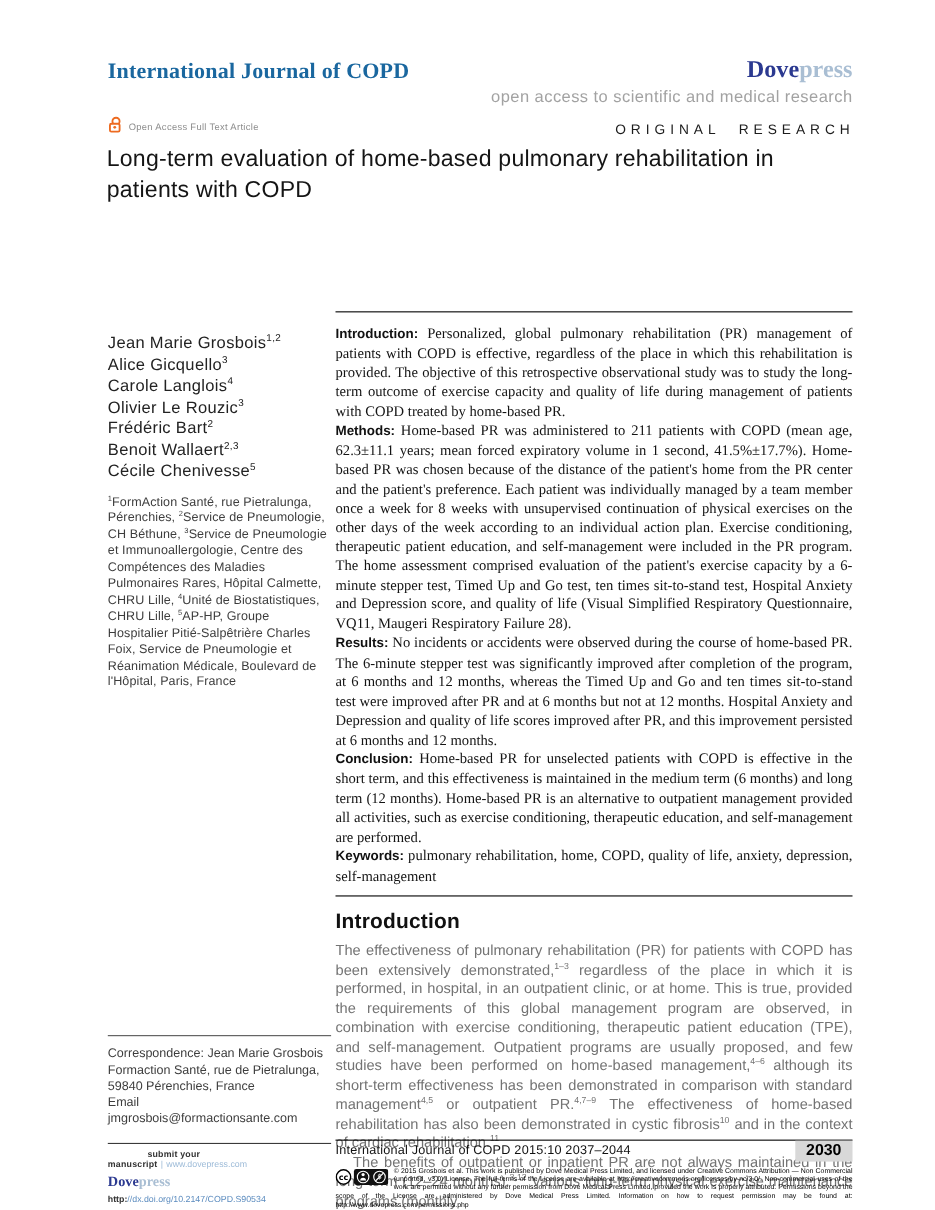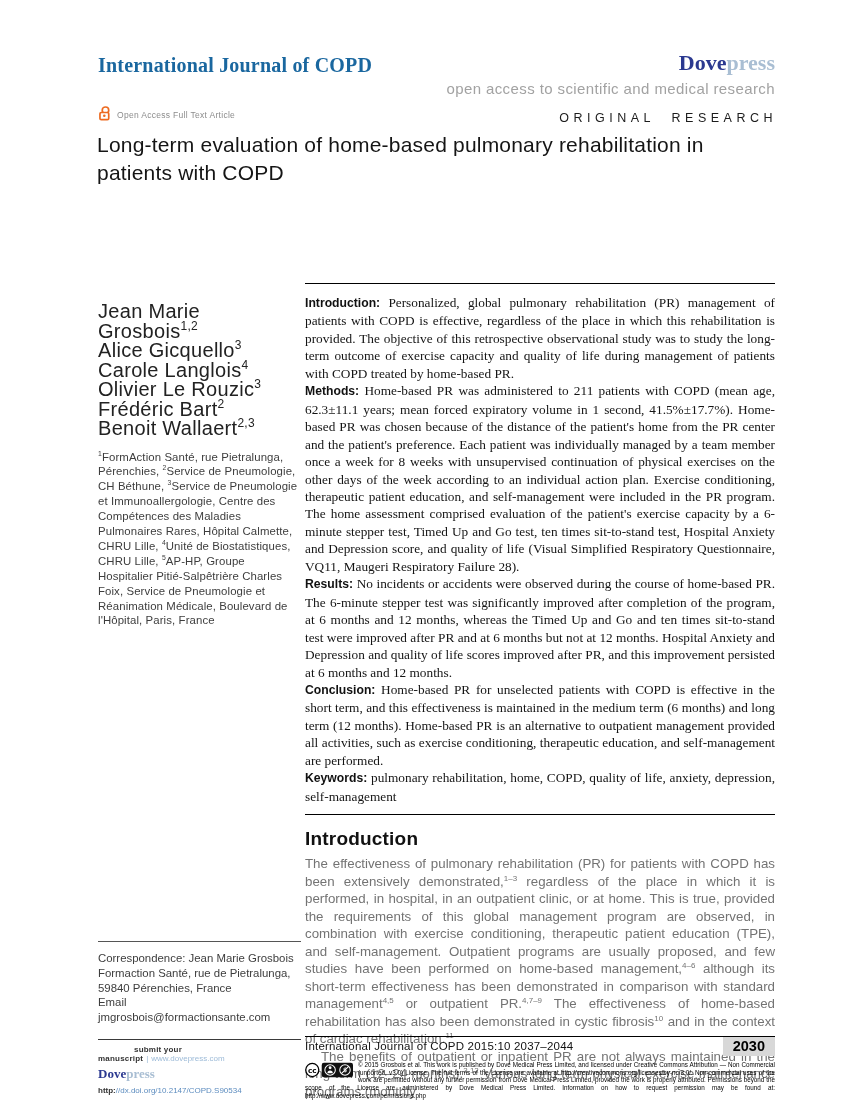--- a/index.html
+++ b/index.html
@@ -22,21 +22,21 @@
     font-size:8.5px; color:#8c8c8c; letter-spacing:0.3px; }
   .article-type { position:absolute; right:73px; top:111px; font-size:12.5px; letter-spacing:4.5px;
     word-spacing:9px; color:#1c1c1c; }
 
   
   .title { position:absolute; left:97px; top:131px; width:670px; font-size:21px; font-weight:normal;
     line-height:1.33; color:#151515; letter-spacing:0.2px; }
 
   
   .left-col { position:absolute; left:98px; top:302px; width:200px; }
-  .author { font-size:20px; line-height:19.5px; letter-spacing:0.3px; color:#222; }
+  .author { font-size:15px; line-height:19.5px; letter-spacing:0.3px; color:#222; }
   .affiliations { margin-top:11px; font-size:11.4px; line-height:14.9px; color:#3d3d3d; letter-spacing:0.1px; }
   .correspondence { position:absolute; left:98px; top:941px; width:203px; font-size:11.4px;
     line-height:14.8px; color:#3d3d3d; }
   .corr-rule { border:0; border-top:1px solid #555; margin-bottom:9px; }
 
   
   .right-col { position:absolute; left:305px; top:283px; width:470px; }
   .abstract-rule { border:0; border-top:1.6px solid #000; margin:0 0 10px 0; }
   .abstract p { font-family:"Liberation Serif", serif; font-size:13.3px; line-height:17.45px;
     text-align:justify; color:#141414; }
@@ -94,20 +94,21 @@
   <h1 class="title">Long-term evaluation of home-based pulmonary rehabilitation in patients with COPD</h1>
 
   <aside class="left-col">
     <div>
         <div class="author">Jean Marie Grosbois<sup>1,2</sup></div>
         <div class="author">Alice Gicquello<sup>3</sup></div>
         <div class="author">Carole Langlois<sup>4</sup></div>
         <div class="author">Olivier Le Rouzic<sup>3</sup></div>
         <div class="author">Frédéric Bart<sup>2</sup></div>
         <div class="author">Benoit Wallaert<sup>2,3</sup></div>
+        <div class="author">Cécile Chenivesse<sup>5</sup></div>
       </div>
     <div class="affiliations"><sup>1</sup>FormAction Santé, rue Pietralunga, Pérenchies, <sup>2</sup>Service de Pneumologie, CH Béthune, <sup>3</sup>Service de Pneumologie et Immunoallergologie, Centre des Compétences des Maladies Pulmonaires Rares, Hôpital Calmette, CHRU Lille, <sup>4</sup>Unité de Biostatistiques, CHRU Lille, <sup>5</sup>AP-HP, Groupe Hospitalier Pitié-Salpêtrière Charles Foix, Service de Pneumologie et Réanimation Médicale, Boulevard de l'Hôpital, Paris, France</div>
   </aside>
 
   <div class="correspondence">
     <hr class="corr-rule">
     <div>
         <div>Correspondence: Jean Marie Grosbois</div>
         <div>Formaction Santé, rue de Pietralunga,</div>
         <div>59840 Pérenchies, France</div>

